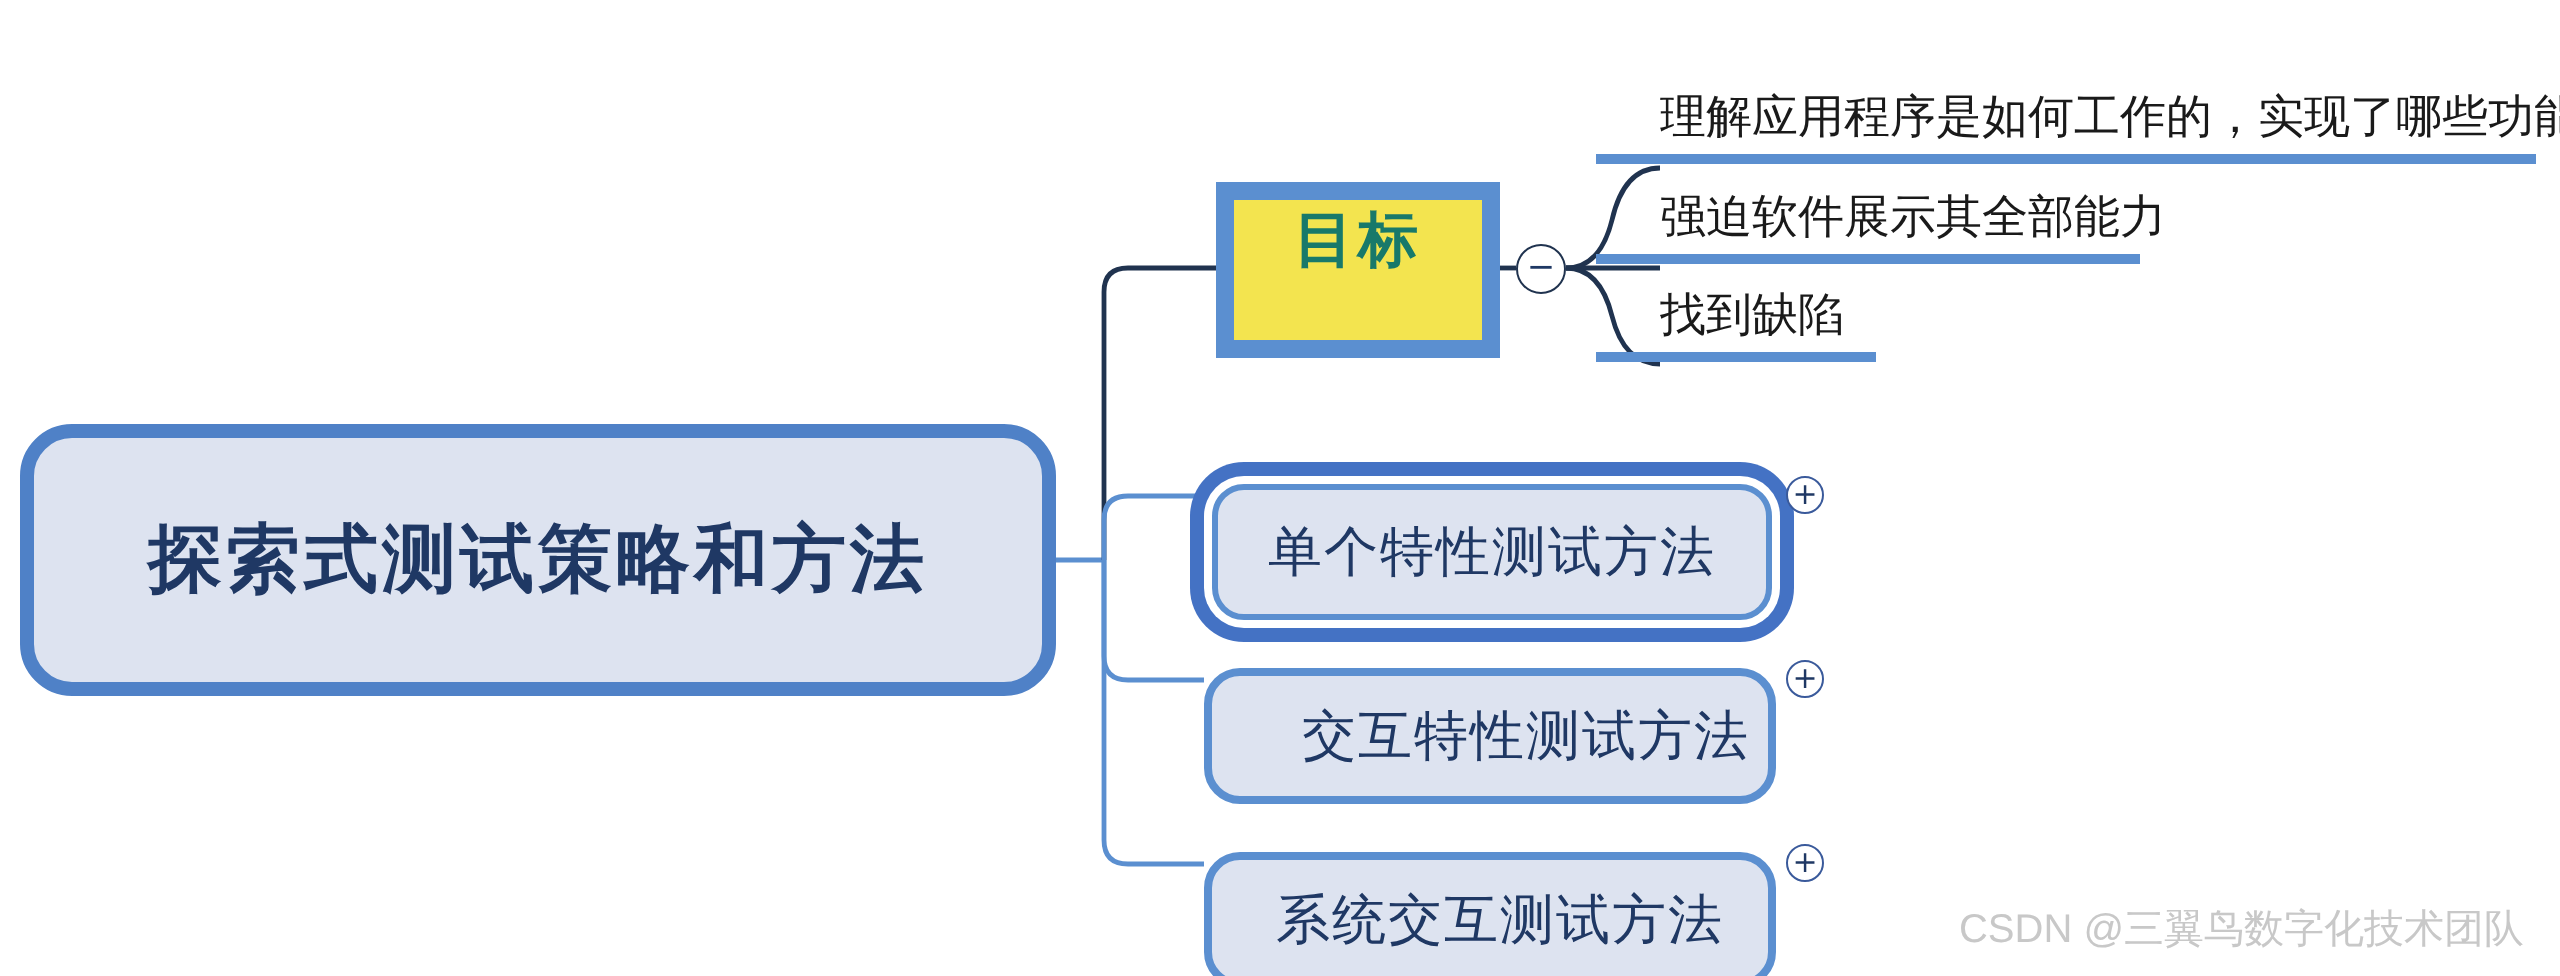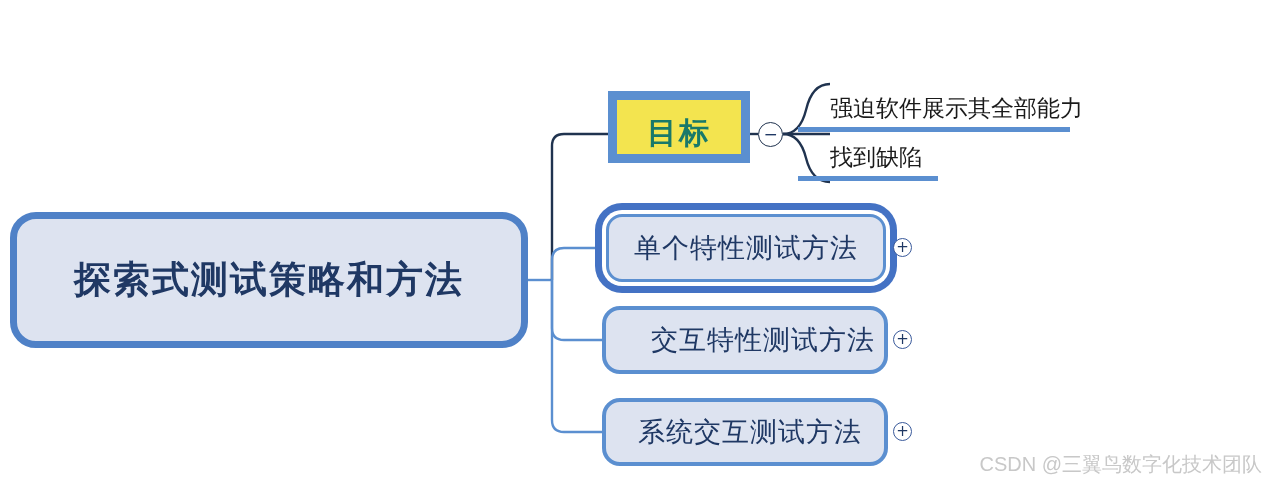--- a/index.html
+++ b/index.html
@@ -48,46 +48,47 @@
     white-space: nowrap;
     text-align: center;
   }
 
   
   .goal-node {
     position: absolute;
     left: 608px;
     top: 91px;
     width: 142px;
-    height: 72px;
+    height: 88px;
     box-sizing: border-box;
     border: 9px solid #5B8FD0;
     background: #F3E44F;
     display: flex;
-    align-items: flex-end;
+    align-items: flex-start;
     justify-content: center;
   }
   .goal-node .label {
     font-size: 30px;
     font-weight: bold;
     color: #18796A;
     letter-spacing: 2px;
     white-space: nowrap;
   }
 
   
   .branch-node {
     position: absolute;
     box-sizing: border-box;
     border: 4px solid #5B8FD0;
     border-radius: 18px;
     background: #DDE3F0;
     display: flex;
     align-items: center;
     justify-content: center;
+    margin-top: 28px;
   }
   .branch-node .label {
     font-size: 27px;
     color: #1F3864;
     letter-spacing: 1px;
     white-space: nowrap;
   }
   .branch-node.selected {
     border: 3px solid #5B8FD0;
     box-shadow: 0 0 0 4px #ffffff, 0 0 0 11px #4472C4;
@@ -169,20 +170,24 @@
 
   <div class="root-node">
     <span class="label">探索式测试策略和方法</span>
   </div>
 
   <div class="goal-node">
     <span class="label">目标</span>
   </div>
   <div class="toggle collapse" style="left:758px; top:122px;">−</div>
 
+  <div class="leaf-branch" style="left:798px; top:46px; width:470px;">
+    <div class="leaf-text">理解应用程序是如何工作的，实现了哪些功能</div>
+    <div class="leaf-underline" style="width:470px;"></div>
+  </div>
 
   <div class="leaf-branch" style="left:798px; top:96px; width:272px;">
     <div class="leaf-text">强迫软件展示其全部能力</div>
     <div class="leaf-underline" style="width:272px;"></div>
   </div>
 
   <div class="leaf-branch" style="left:798px; top:145px; width:140px;">
     <div class="leaf-text">找到缺陷</div>
     <div class="leaf-underline" style="width:140px;"></div>
   </div>

